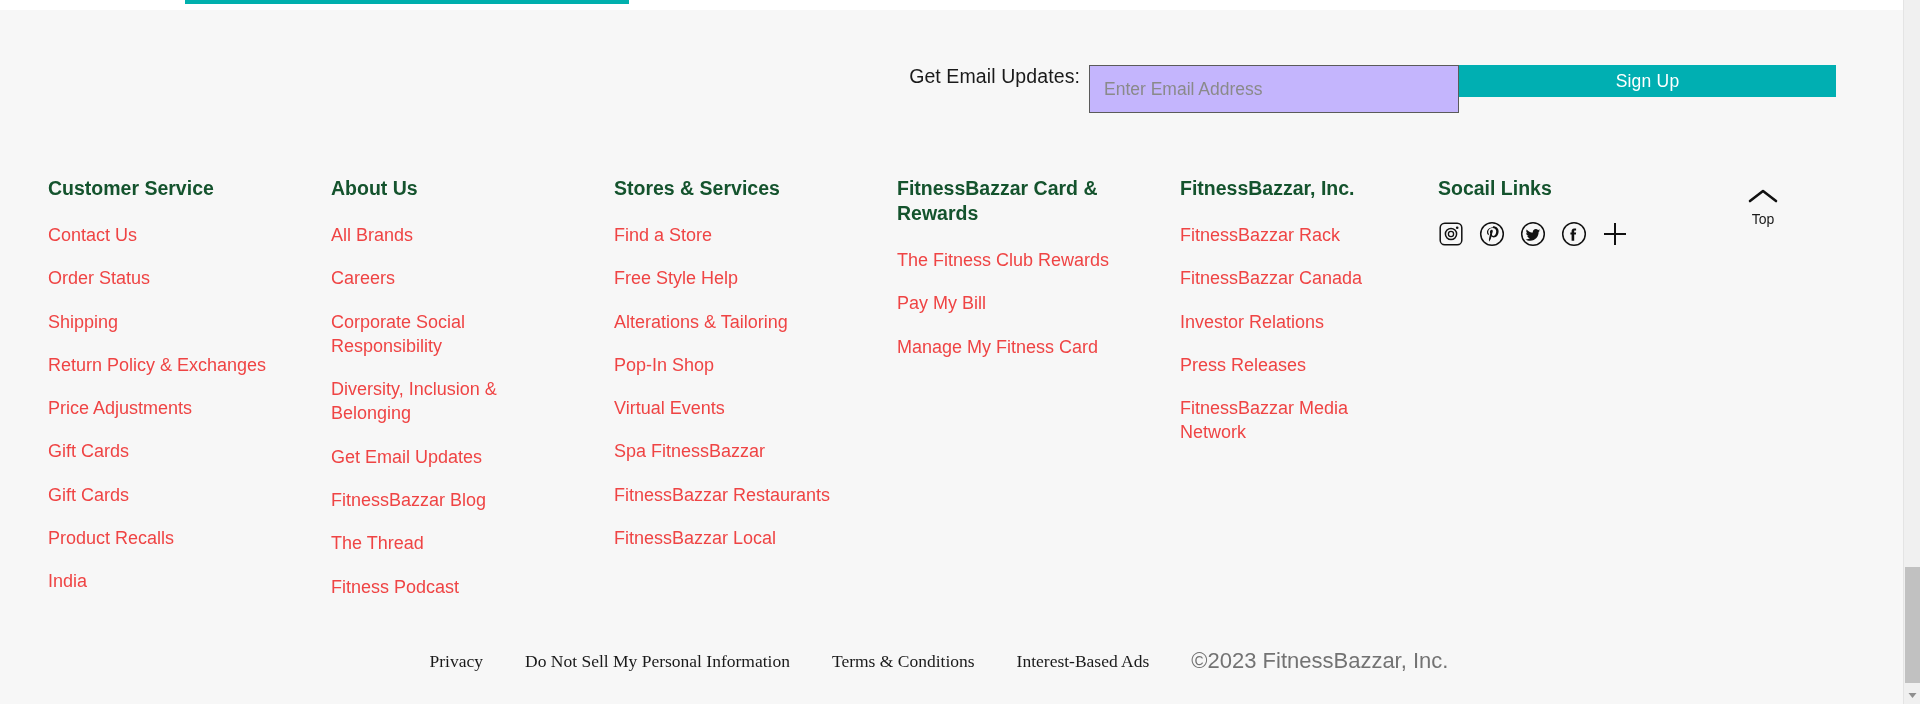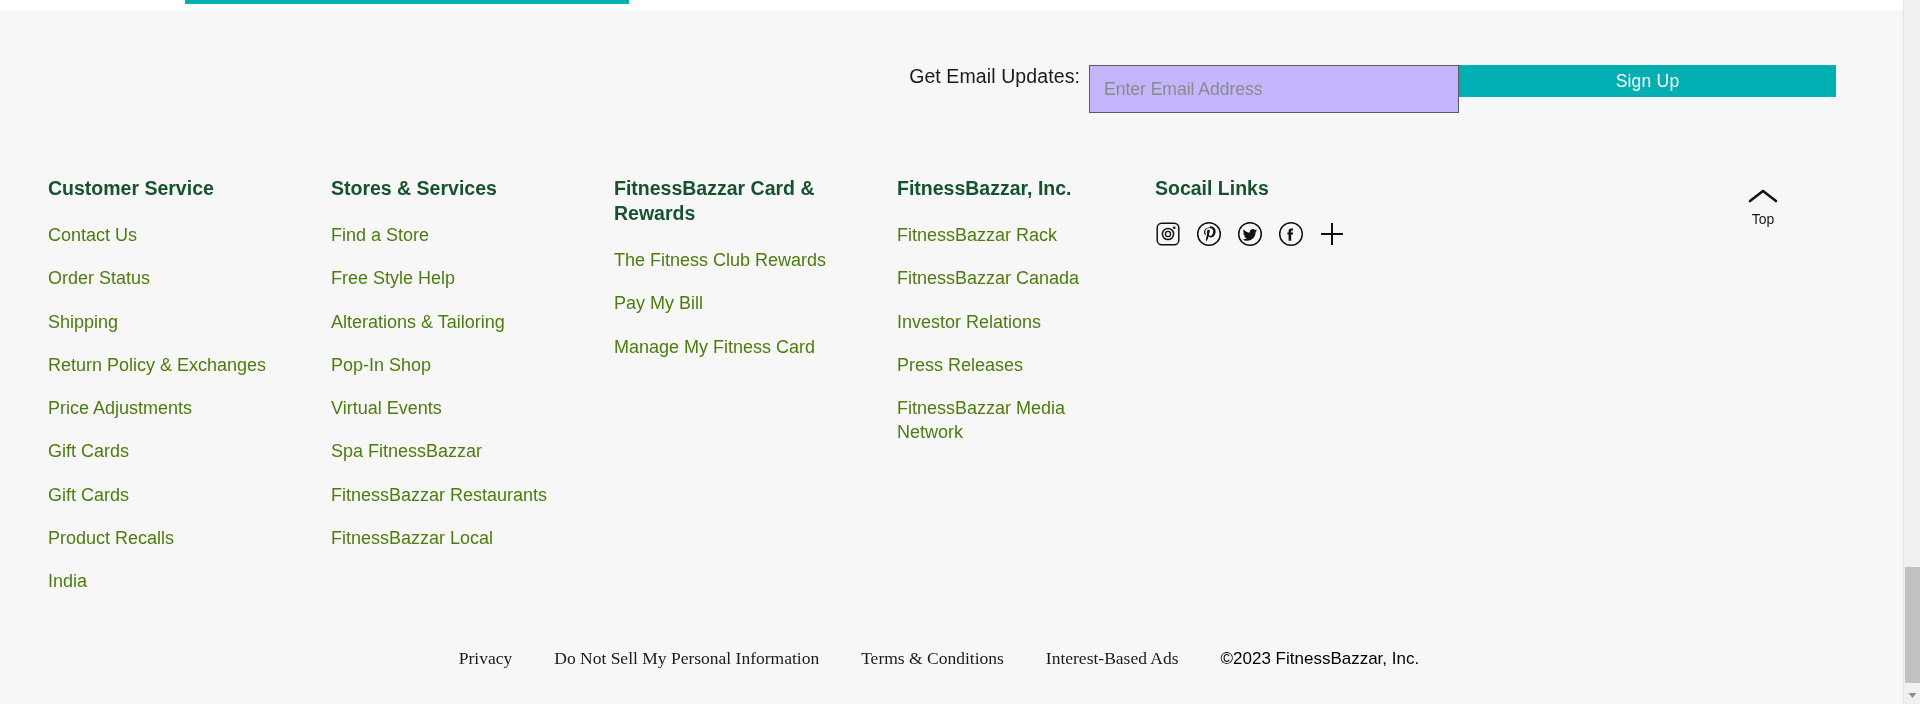--- a/index.html
+++ b/index.html
@@ -112,21 +112,21 @@
     color: #14532d;
     line-height: 1.28;
     margin-bottom: 22px;
     max-width: 230px;
   }
   .col-title.narrow { max-width: 220px; }
 
   .col-link {
     display: block;
     font-size: 18px;
-    color: #4d7c0f;
+    color: #ef4444;
     text-decoration: none;
     line-height: 1.35;
     margin-bottom: 19px;
     max-width: 230px;
     cursor: pointer;
   }
 
   
   .social-row {
     display: flex;
@@ -187,22 +187,22 @@
   }
   .legal-link {
     font-size: 17.5px;
     color: #1a1a1a;
     text-decoration: none;
     white-space: nowrap;
     cursor: pointer;
     font-family: Liberation Serif, serif;
   }
   .copyright {
-    font-size: 17px;
-    color: #000000;
+    font-size: 22px;
+    color: #737373;
     white-space: nowrap;
   }
 
   
   .scrollbar {
     position: absolute;
     top: 0; right: 0;
     width: 17px;
     height: 704px;
     background: #f0f0f0;
@@ -253,20 +253,31 @@
         <a class="col-link">Order Status</a>
         <a class="col-link">Shipping</a>
         <a class="col-link">Return Policy &amp; Exchanges</a>
         <a class="col-link">Price Adjustments</a>
         <a class="col-link">Gift Cards</a>
         <a class="col-link">Gift Cards</a>
         <a class="col-link">Product Recalls</a>
         <a class="col-link">India</a>
       </div>
 
+      <div class="col col-2">
+        <div class="col-title">About Us</div>
+        <a class="col-link">All Brands</a>
+        <a class="col-link">Careers</a>
+        <a class="col-link">Corporate Social Responsibility</a>
+        <a class="col-link">Diversity, Inclusion &amp; Belonging</a>
+        <a class="col-link">Get Email Updates</a>
+        <a class="col-link">FitnessBazzar Blog</a>
+        <a class="col-link">The Thread</a>
+        <a class="col-link">Fitness Podcast</a>
+      </div>
 
       <div class="col col-3">
         <div class="col-title">Stores &amp; Services</div>
         <a class="col-link">Find a Store</a>
         <a class="col-link">Free Style Help</a>
         <a class="col-link">Alterations &amp; Tailoring</a>
         <a class="col-link">Pop-In Shop</a>
         <a class="col-link">Virtual Events</a>
         <a class="col-link">Spa FitnessBazzar</a>
         <a class="col-link">FitnessBazzar Restaurants</a>

